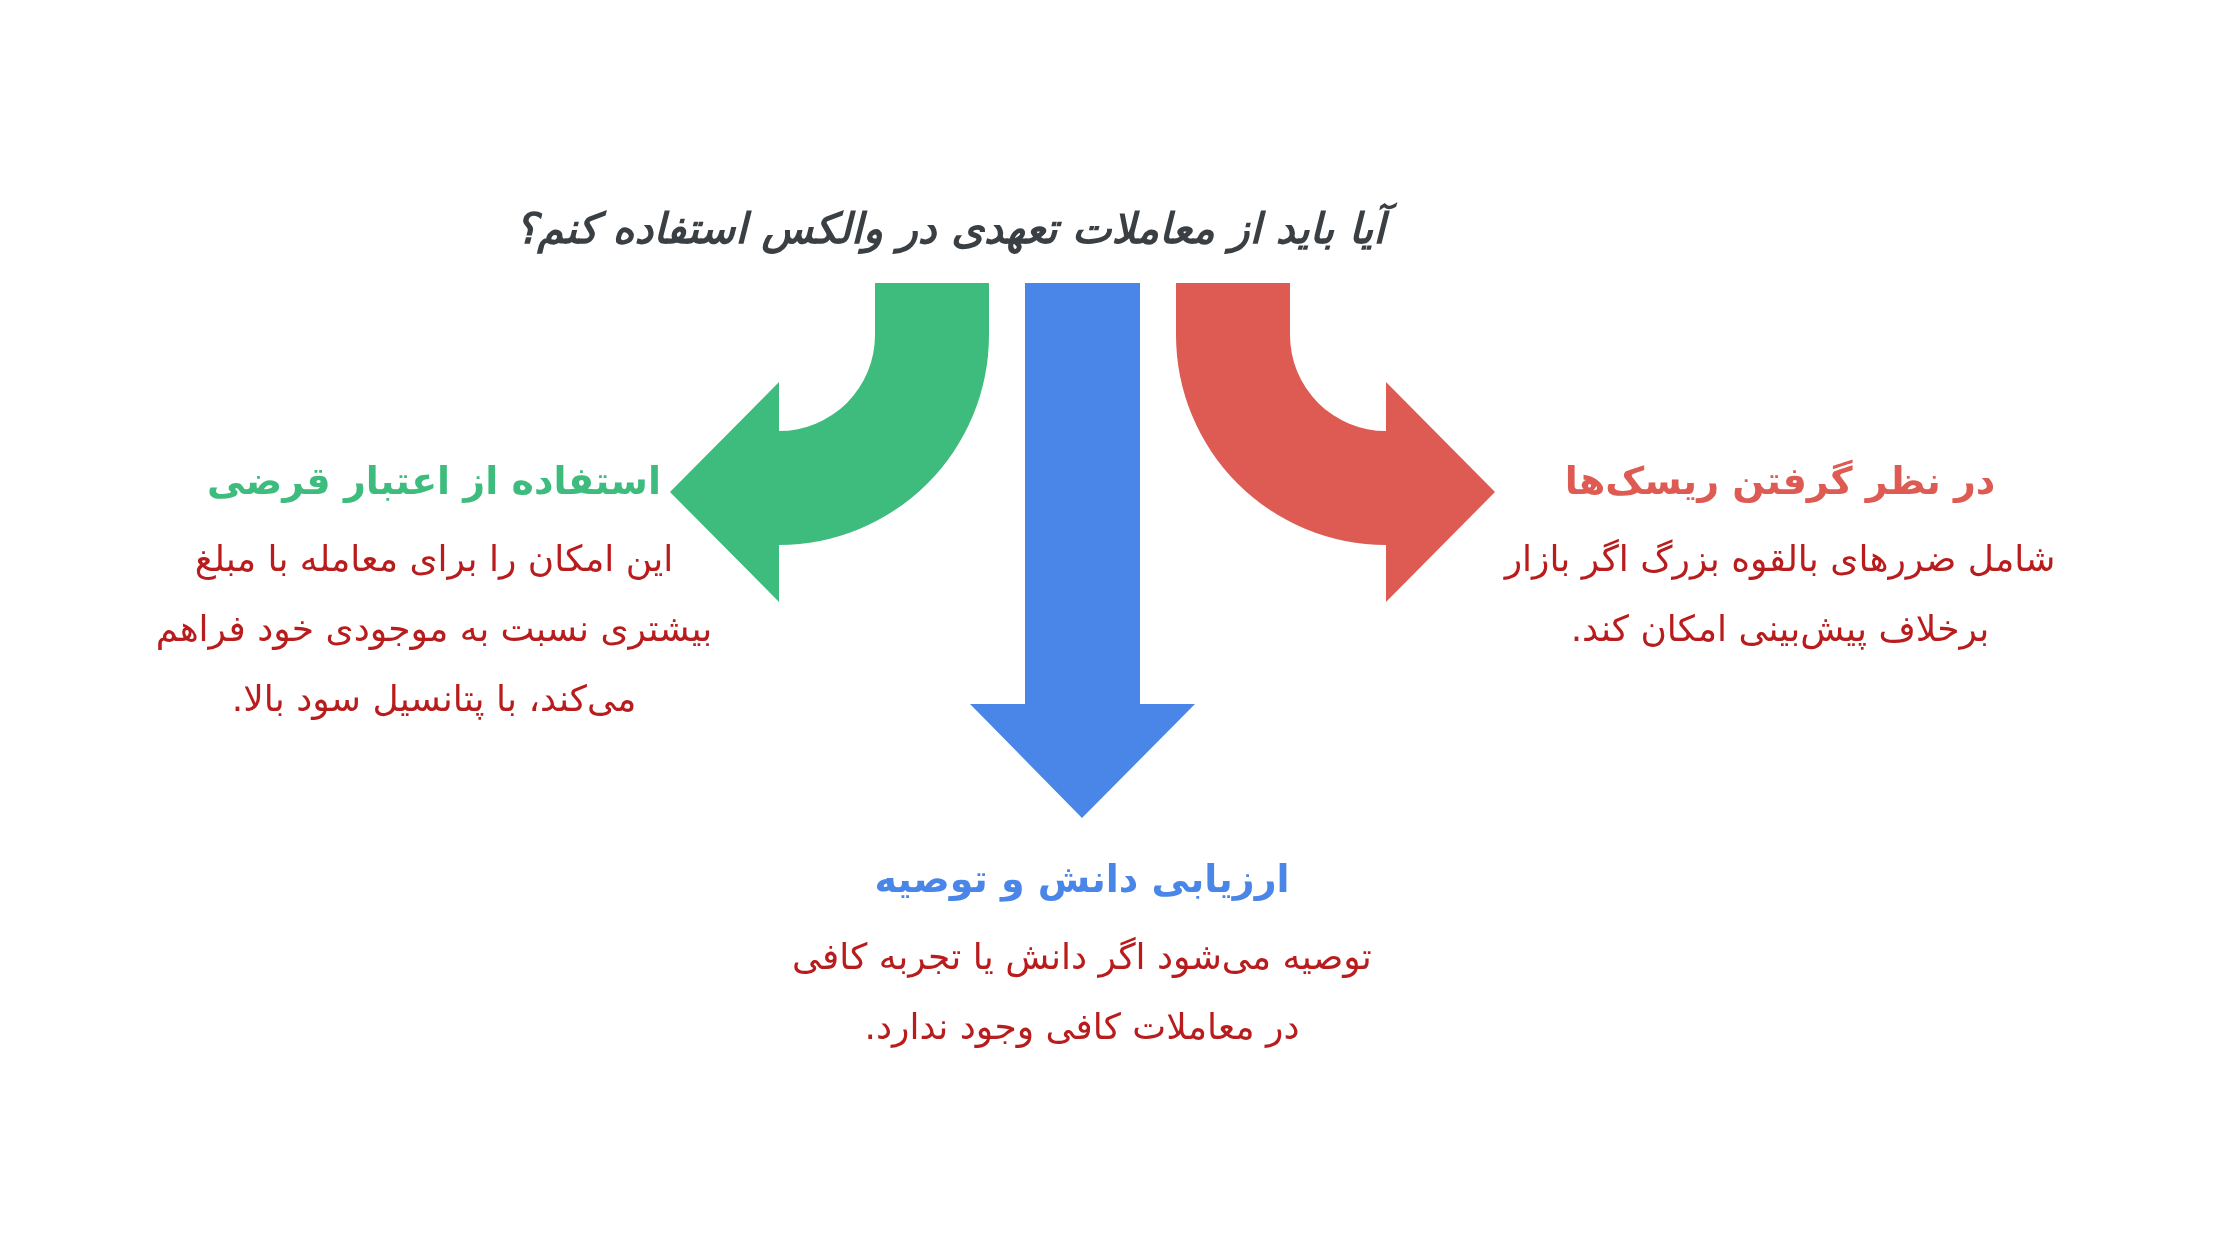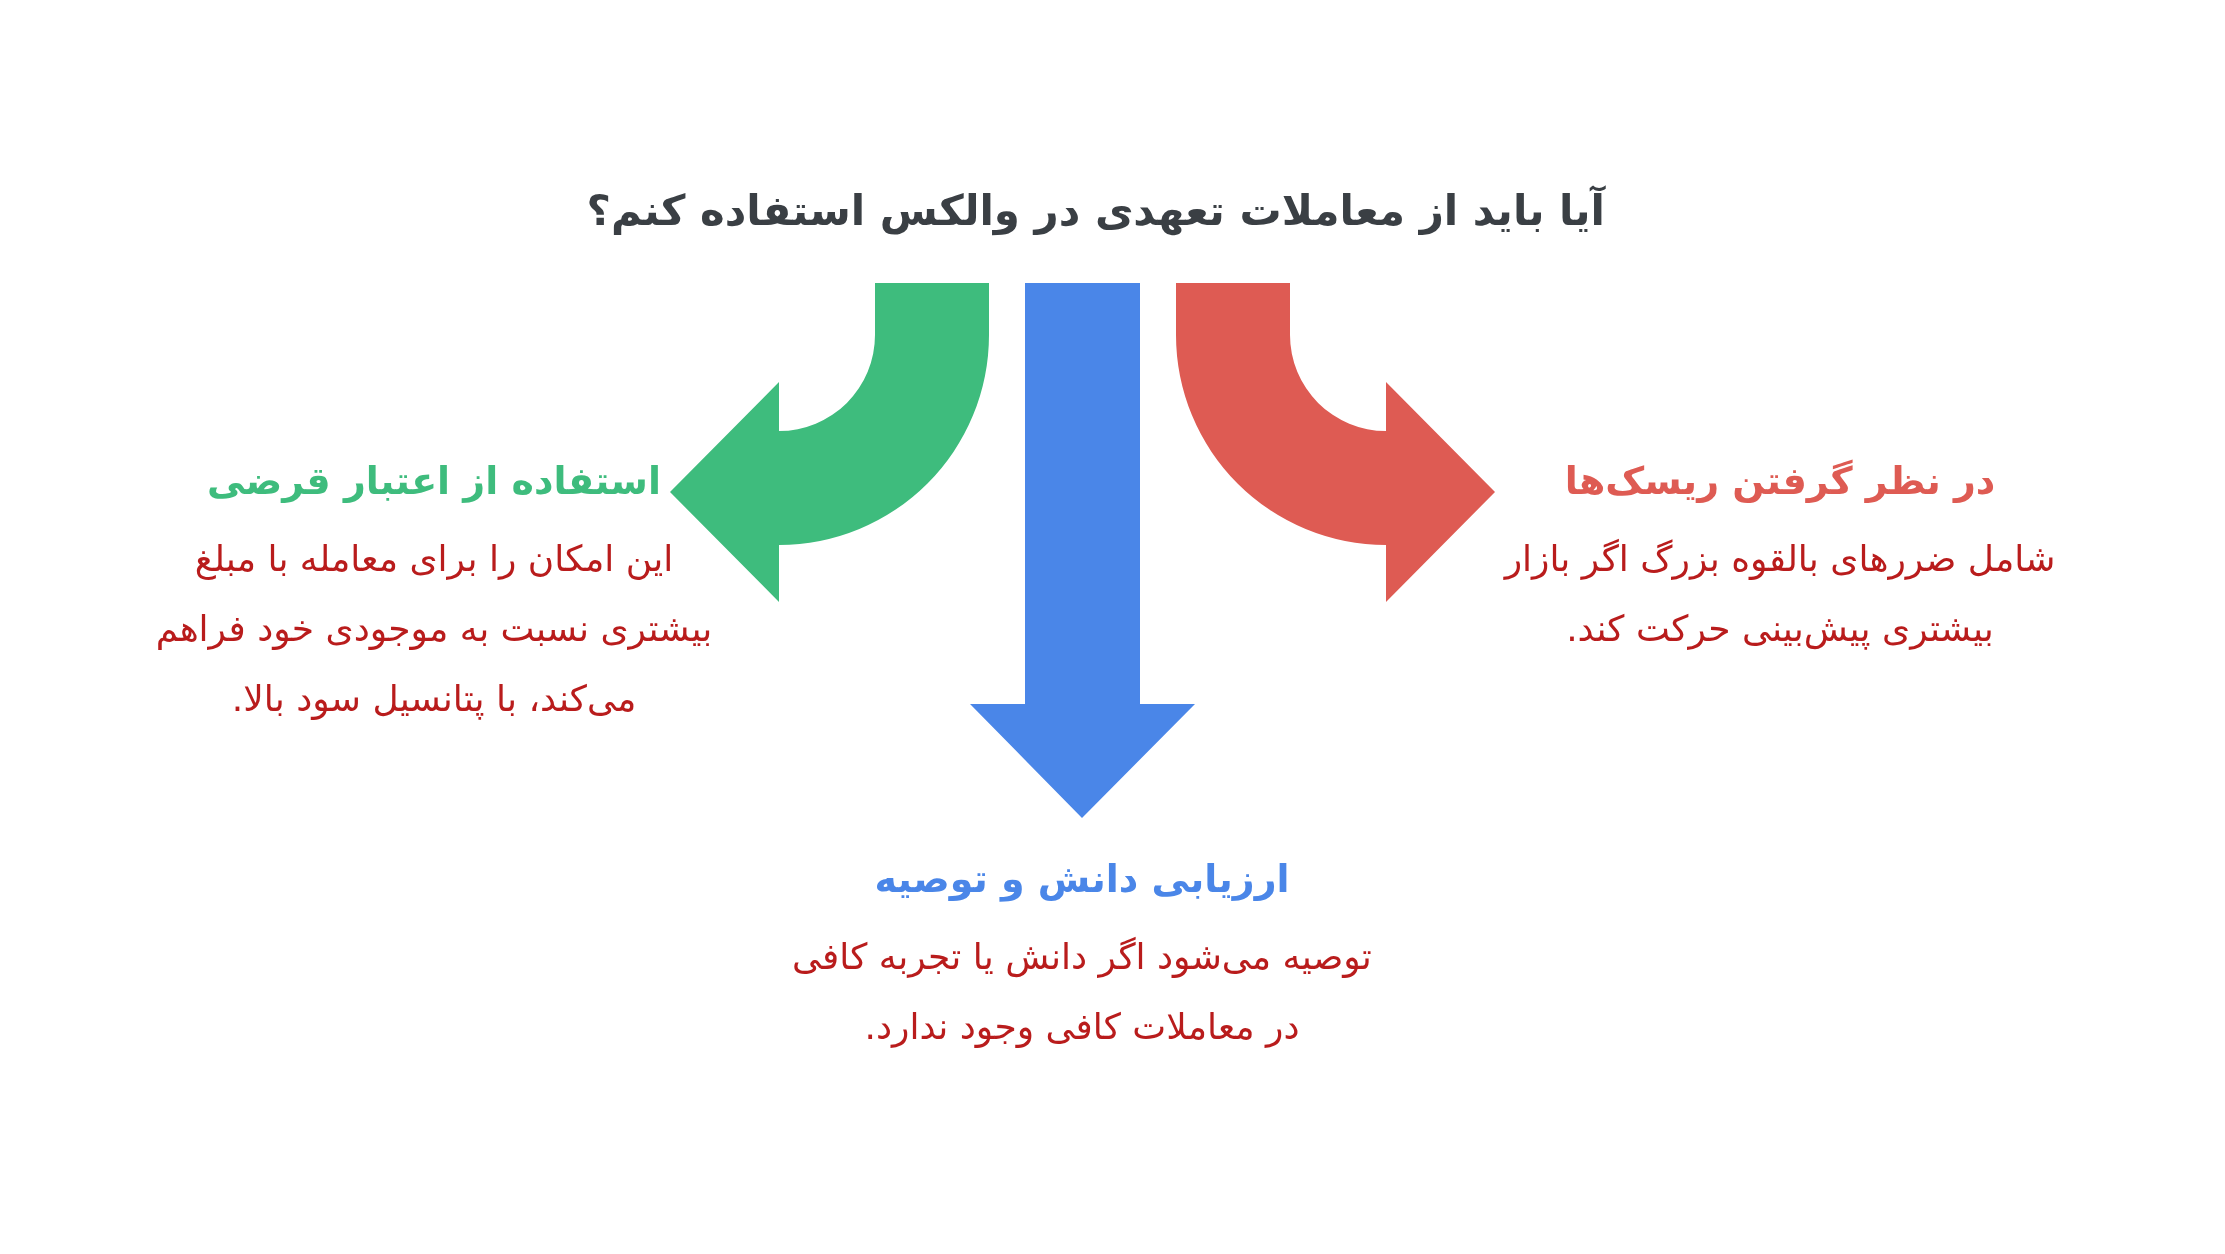--- a/index.html
+++ b/index.html
@@ -6,27 +6,28 @@
   .canvas {
     position: relative;
     width: 2225px;
     height: 1254px;
     background: #ffffff;
     overflow: hidden;
     font-family: "DejaVu Sans", sans-serif;
   }
   .title {
     position: absolute;
-    left: 515px; top: 186px; width: 1090px;
-    text-align: right;
+    left: 515px; top: 204px; width: 1090px;
+    text-align: left;
     direction: rtl;
     font-size: 42px;
     font-weight: bold;
     color: #3a3f44;
     white-space: nowrap;
+    font-style: italic;
   }
   .arrows-svg { position: absolute; left: 0; top: 0; width: 2225px; height: 1254px; }
   .branch { position: absolute; direction: rtl; text-align: center; }
   .branch-left  { left: 130px;  top: 452px; width: 560px; margin-left: 24px; }
   .branch-right { left: 1420px; top: 452px; width: 720px; }
   .branch-down  { left: 712px;  top: 850px; width: 740px; }
   .branch-heading {
     font-size: 38px;
     font-weight: bold;
     line-height: 58px;
@@ -72,17 +73,17 @@
     <div class="branch-desc">
       <div class="desc-line">توصیه می‌شود اگر دانش یا تجربه کافی</div>
       <div class="desc-line">در معاملات کافی وجود ندارد.</div>
     </div>
   </section>
 
   <section class="branch branch-right">
     <div class="branch-heading heading-red">در نظر گرفتن ریسک‌ها</div>
     <div class="branch-desc">
       <div class="desc-line">شامل ضررهای بالقوه بزرگ اگر بازار</div>
-      <div class="desc-line">بیشتری پیش‌بینی حرکت کند.</div>
+      <div class="desc-line">برخلاف پیش‌بینی امکان کند.</div>
     </div>
   </section>
 
 </div>
 
 </body></html>

